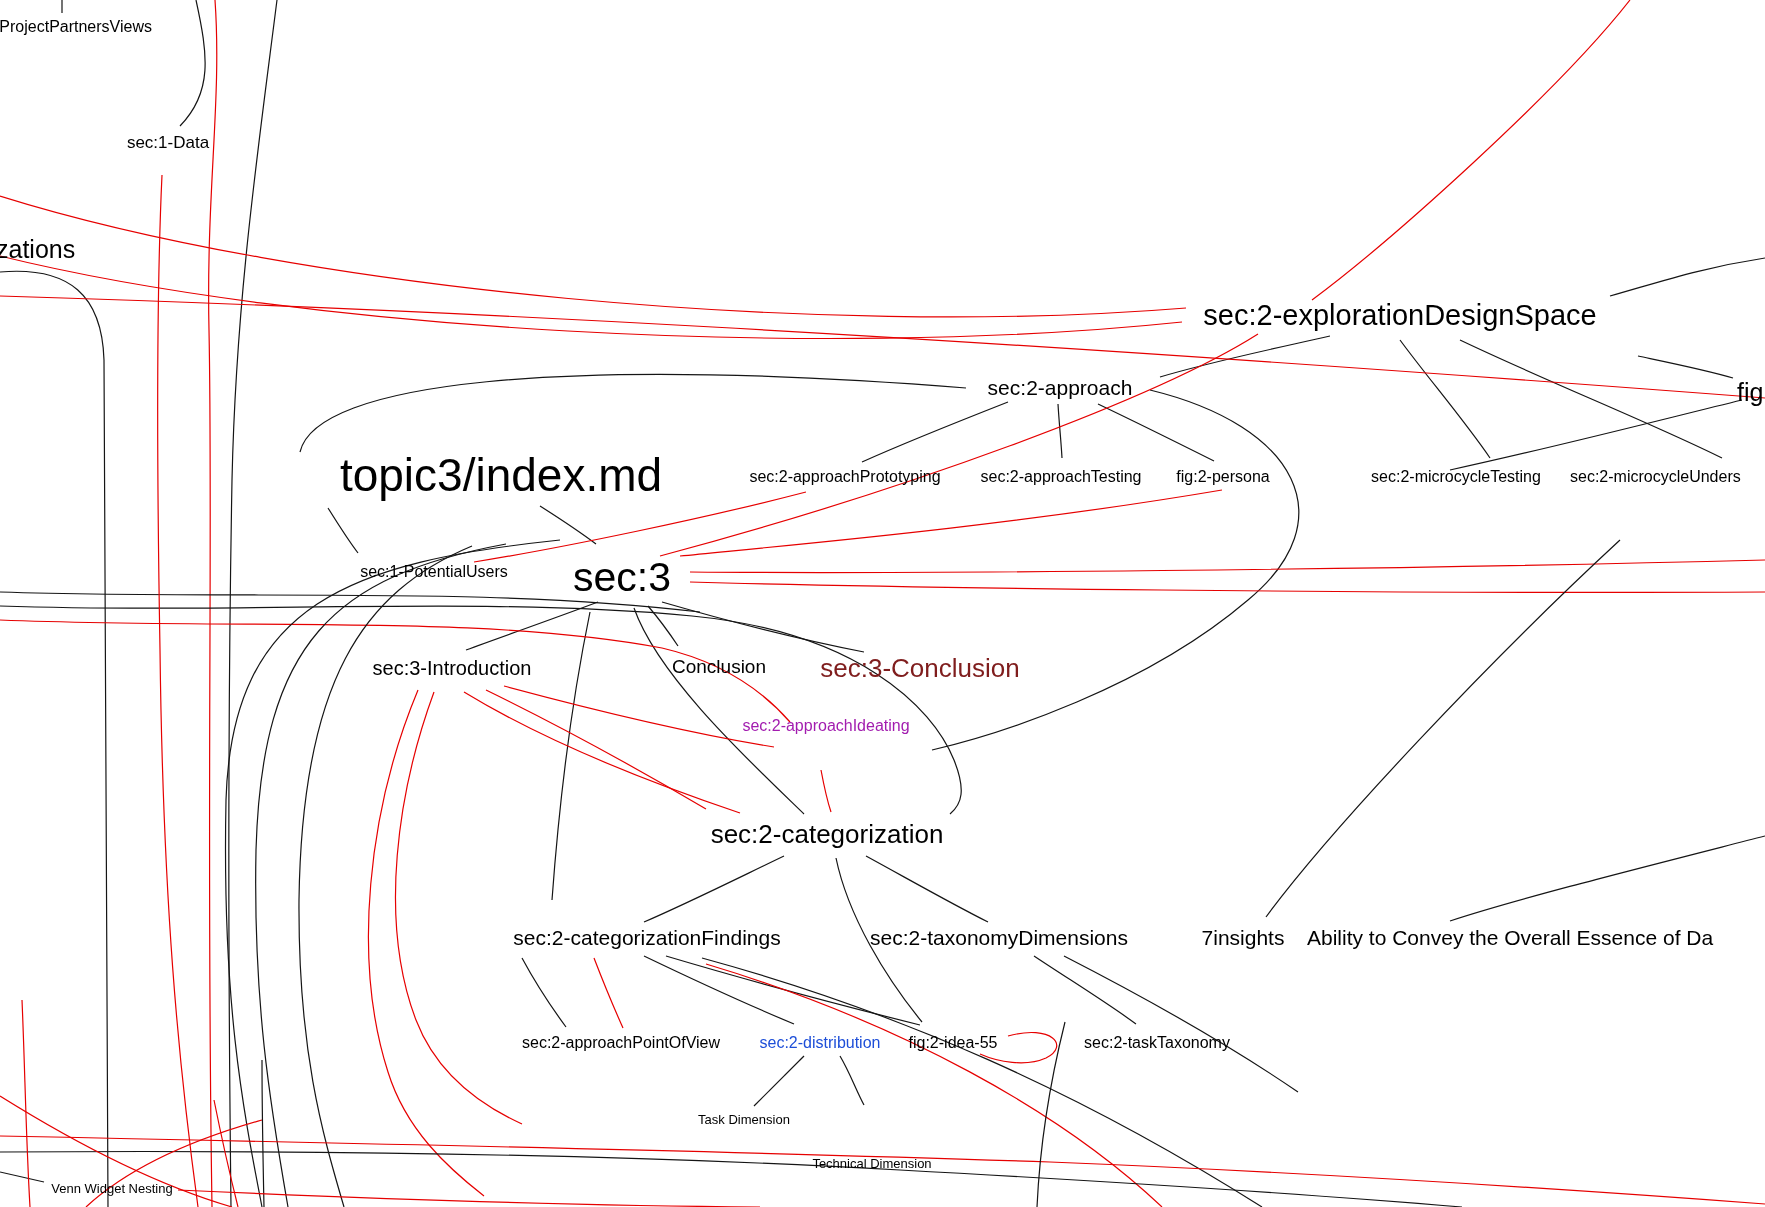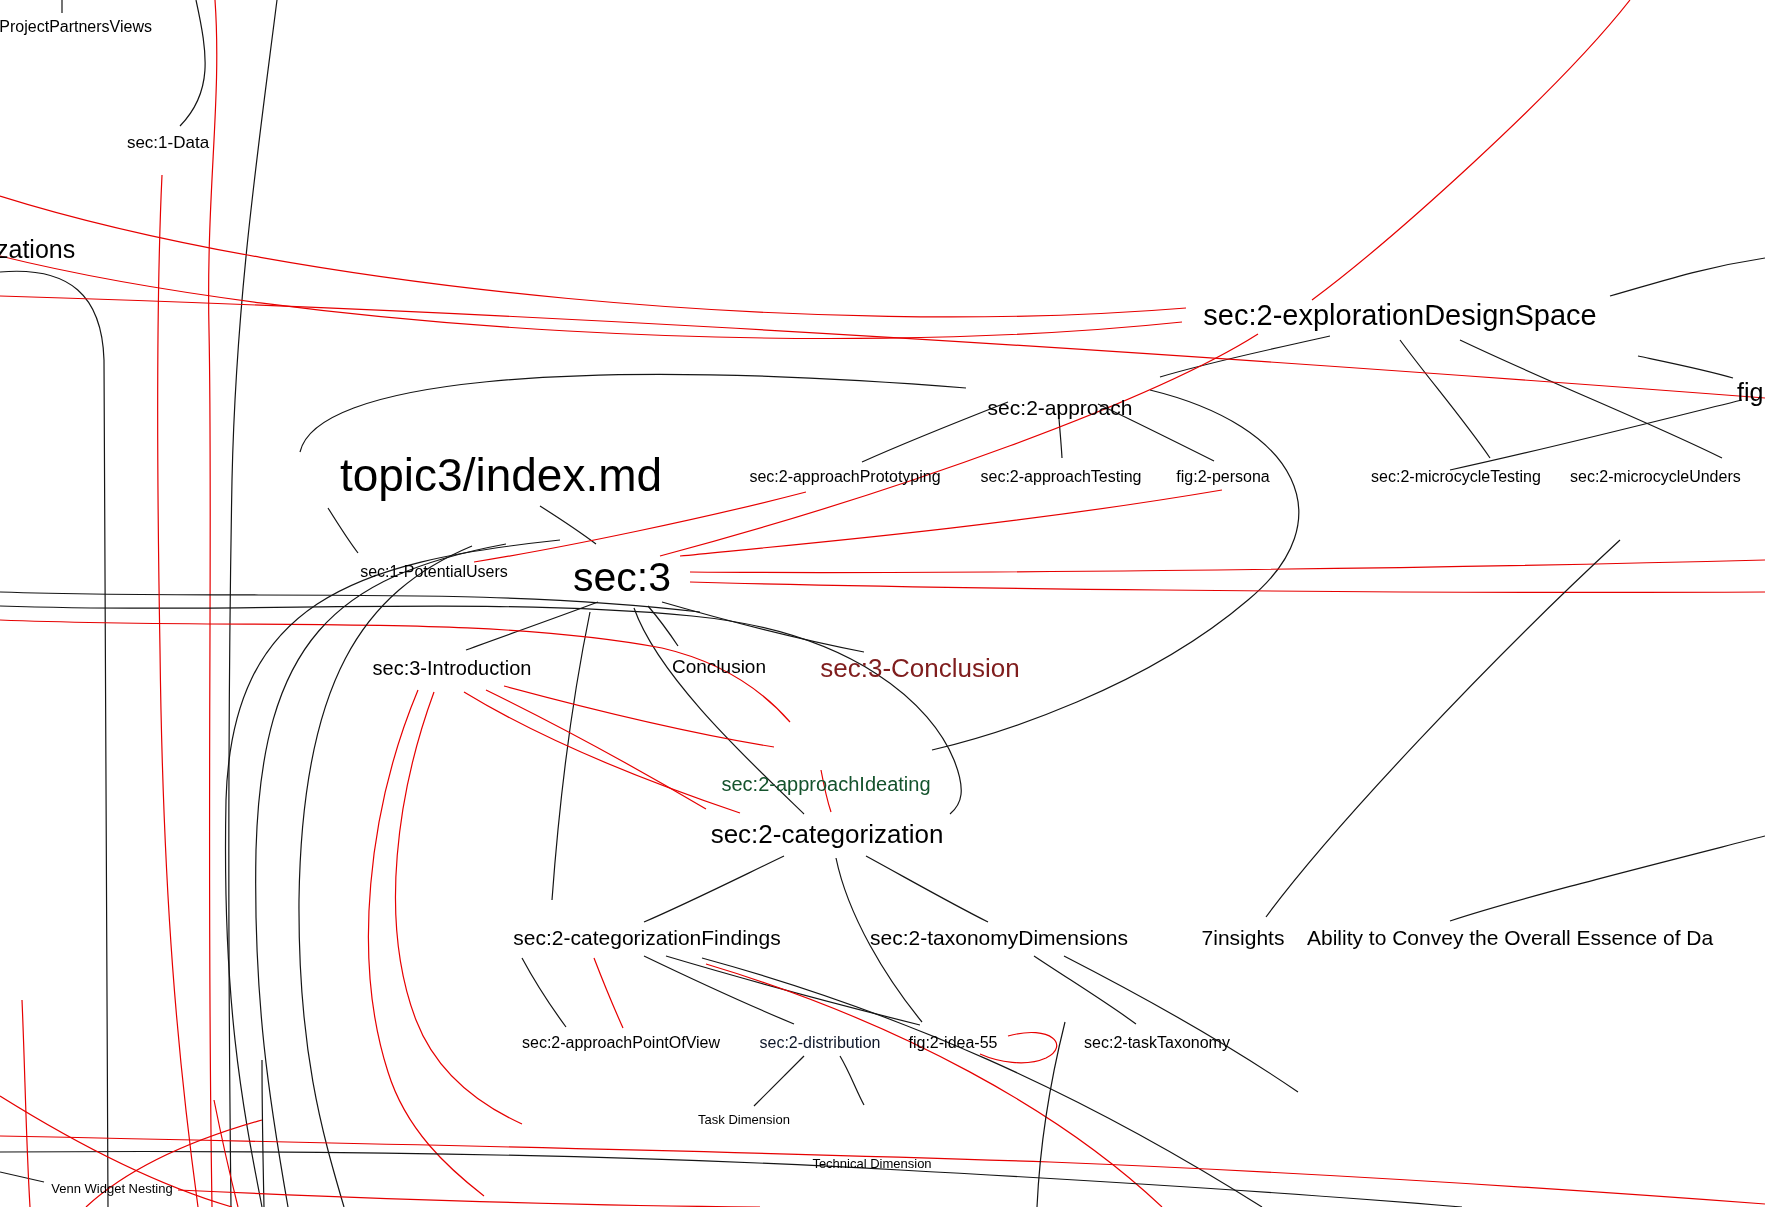--- a/index.html
+++ b/index.html
@@ -114,40 +114,40 @@
         <path d="M178,1190 C400,1200 600,1206 760,1207" stroke="#e60000"></path>
         <path d="M0,296 C400,308 900,332 1765,398" stroke="#e60000"></path>
         <path d="M214,1100 C222,1140 230,1175 238,1207" stroke="#e60000"></path>
       </g>
   </svg>
   <div id="nodes">
       <div class="node anchor-left" style="left: -6px; top: 27px; font-size: 16px; color: rgb(0, 0, 0);">-ProjectPartnersViews</div>
       <div class="node" style="left: 168px; top: 143px; font-size: 17px; color: rgb(0, 0, 0);">sec:1-Data</div>
       <div class="node anchor-left" style="left: -4px; top: 249px; font-size: 25px; color: rgb(0, 0, 0);">zations</div>
       <div class="node" style="left: 1400px; top: 315px; font-size: 29px; color: rgb(0, 0, 0);">sec:2-explorationDesignSpace</div>
-      <div class="node" style="left: 1060px; top: 388px; font-size: 21px; color: rgb(0, 0, 0); margin-top: 20px;">sec:2-approach</div>
+      <div class="node" style="left: 1060px; top: 388px; font-size: 21px; color: rgb(0, 0, 0);">sec:2-approach</div>
       <div class="node anchor-left" style="left: 1737px; top: 392px; font-size: 25px; color: rgb(0, 0, 0);">fig</div>
       <div class="node" style="left: 501px; top: 475px; font-size: 46px; color: rgb(0, 0, 0);">topic3/index.md</div>
       <div class="node" style="left: 845px; top: 477px; font-size: 16px; color: rgb(0, 0, 0);">sec:2-approachPrototyping</div>
       <div class="node" style="left: 1061px; top: 477px; font-size: 16px; color: rgb(0, 0, 0);">sec:2-approachTesting</div>
       <div class="node" style="left: 1223px; top: 477px; font-size: 16px; color: rgb(0, 0, 0);">fig:2-persona</div>
       <div class="node" style="left: 1456px; top: 477px; font-size: 16px; color: rgb(0, 0, 0);">sec:2-microcycleTesting</div>
       <div class="node anchor-left" style="left: 1570px; top: 477px; font-size: 16px; color: rgb(0, 0, 0);">sec:2-microcycleUnders</div>
       <div class="node" style="left: 434px; top: 572px; font-size: 16px; color: rgb(0, 0, 0);">sec:1-PotentialUsers</div>
       <div class="node" style="left: 622px; top: 578px; font-size: 41px; color: rgb(0, 0, 0); text-align: right;">sec:3</div>
       <div class="node" style="left: 452px; top: 668px; font-size: 20px; color: rgb(0, 0, 0);">sec:3-Introduction</div>
       <div class="node" style="left: 719px; top: 667px; font-size: 19px; color: rgb(0, 0, 0);">Conclusion</div>
       <div class="node" style="left: 920px; top: 669px; font-size: 26px; color: #7f1d1d;">sec:3-Conclusion</div>
-      <div class="node" style="left: 826px; top: 784px; font-size: 20px; color: #14532d;">sec:2-approachIdeating</div>
+      <div class="node" style="left: 826px; top: 726px; font-size: 16px; color: #a21caf;">sec:2-approachIdeating</div>
       <div class="node" style="left: 827px; top: 835px; font-size: 26px; color: rgb(0, 0, 0);">sec:2-categorization</div>
       <div class="node" style="left: 647px; top: 938px; font-size: 21px; color: rgb(0, 0, 0);">sec:2-categorizationFindings</div>
       <div class="node" style="left: 999px; top: 938px; font-size: 21px; color: rgb(0, 0, 0);">sec:2-taxonomyDimensions</div>
       <div class="node" style="left: 1243px; top: 938px; font-size: 21px; color: rgb(0, 0, 0);">7insights</div>
       <div class="node anchor-left" style="left: 1307px; top: 938px; font-size: 21px; color: rgb(0, 0, 0);">Ability to Convey the Overall Essence of Da</div>
       <div class="node" style="left: 621px; top: 1043px; font-size: 16px; color: rgb(0, 0, 0);">sec:2-approachPointOfView</div>
-      <div class="node" style="left: 820px; top: 1043px; font-size: 16px; color: #0f172a; text-align: center;">sec:2-distribution</div>
+      <div class="node" style="left: 820px; top: 1043px; font-size: 16px; color: #1d4ed8; text-align: center;">sec:2-distribution</div>
       <div class="node" style="left: 953px; top: 1043px; font-size: 16px; color: rgb(0, 0, 0);">fig:2-idea-55</div>
       <div class="node" style="left: 1157px; top: 1043px; font-size: 16px; color: rgb(0, 0, 0);">sec:2-taskTaxonomy</div>
       <div class="node" style="left: 744px; top: 1120px; font-size: 13px; color: rgb(0, 0, 0);">Task Dimension</div>
       <div class="node" style="left: 872px; top: 1164px; font-size: 13px; color: rgb(0, 0, 0);">Technical Dimension</div>
       <div class="node" style="left: 112px; top: 1189px; font-size: 13px; color: rgb(0, 0, 0);">Venn Widget Nesting</div>
     </div>
 </div>
 
 </body></html>

